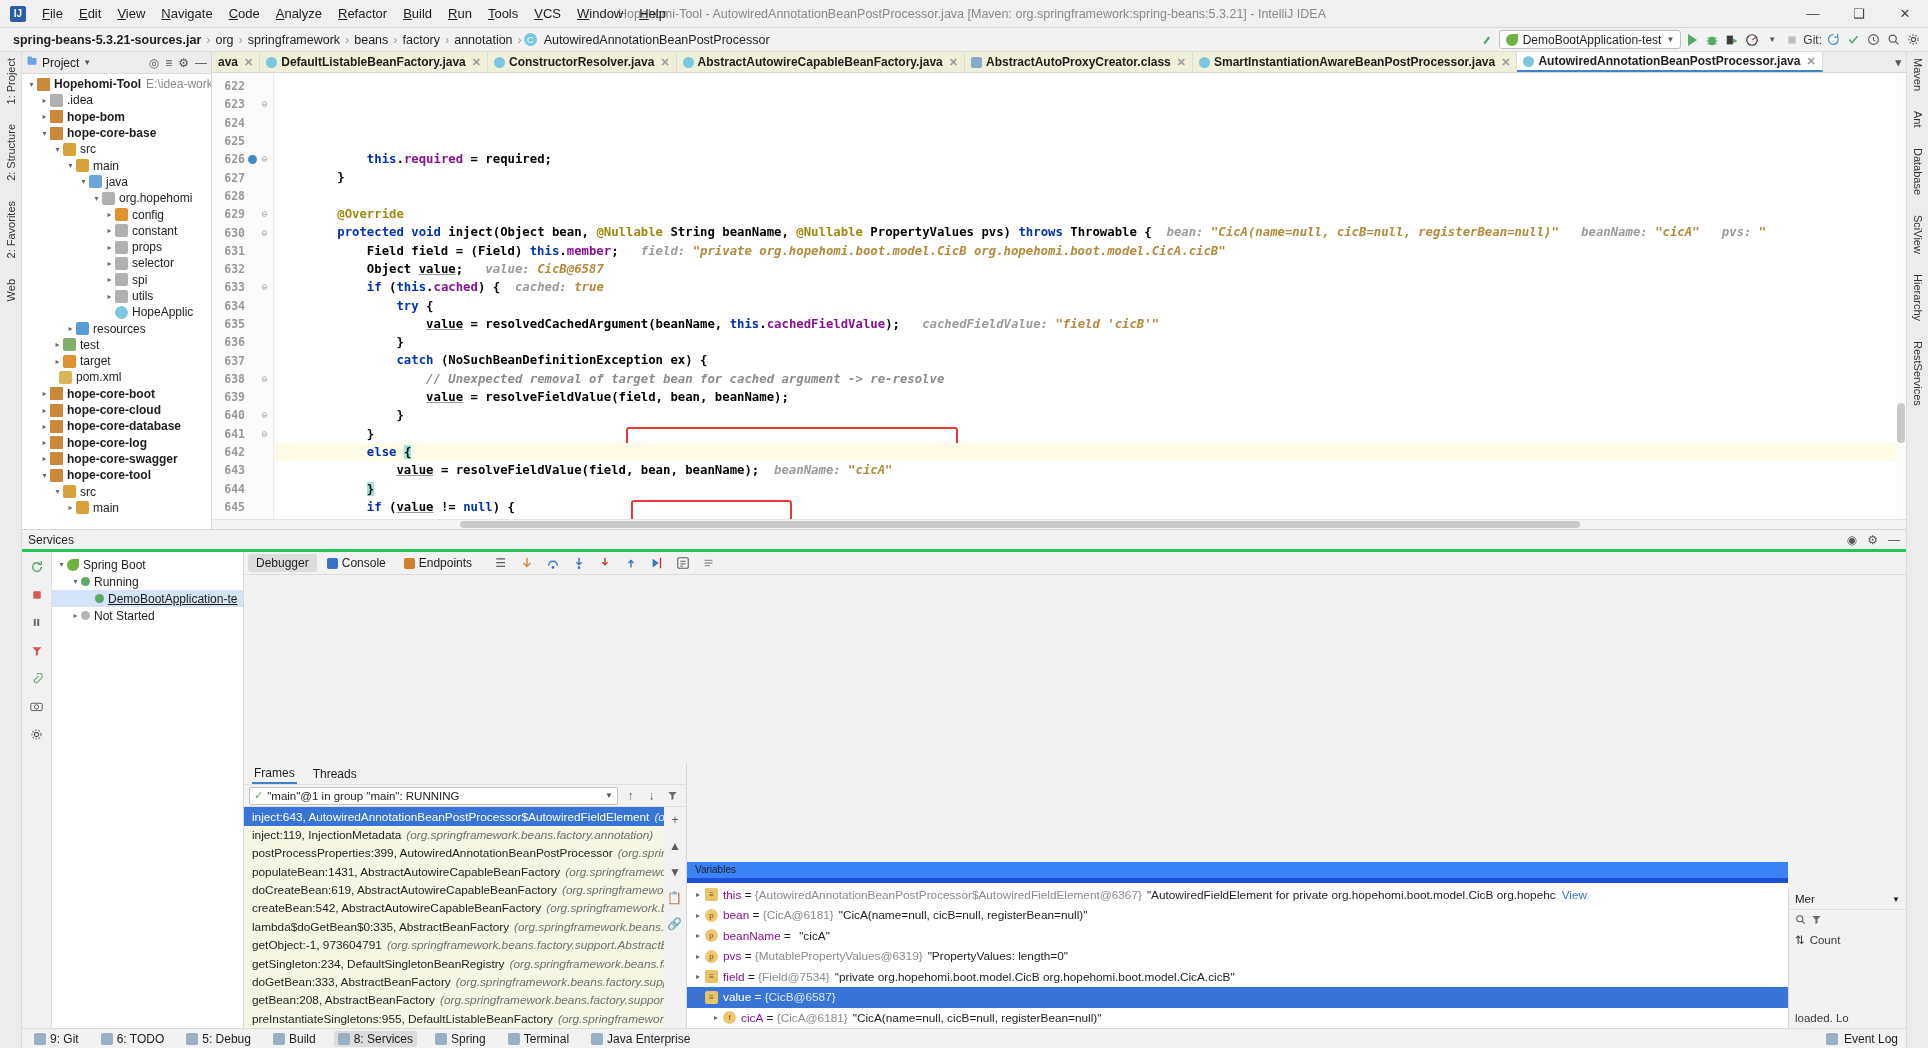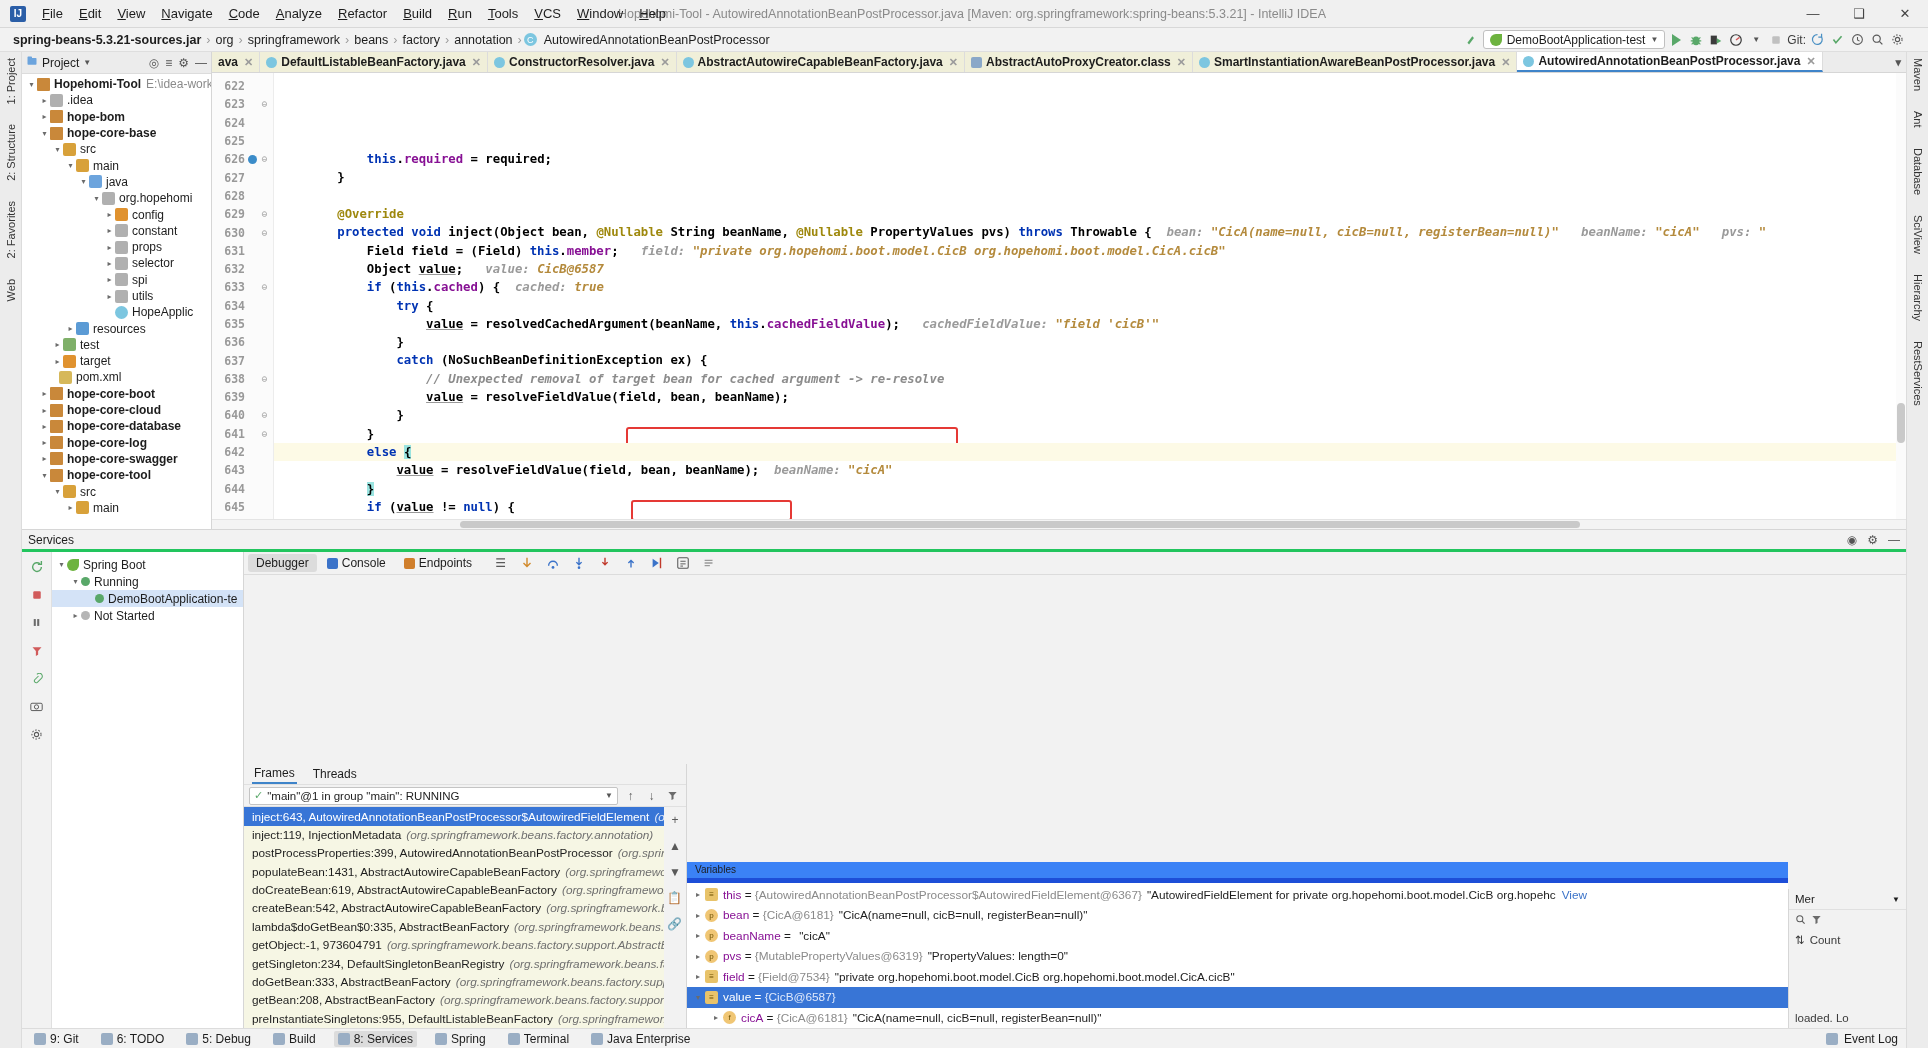--- a/index.html
+++ b/index.html
@@ -38,21 +38,21 @@
     display:flex; align-items:center; padding-left:10px; font-size:12.5px; position:relative;
   }
   .crumb{ color:#1d1d1d; padding:0 3px; }
   .crumb.bold{ font-weight:bold; }
   .crumb-sep{ color:#9a9a9a; padding:0 2px; }
   .cls-badge{
     display:inline-flex;align-items:center;justify-content:center;
     width:13px;height:13px;border-radius:50%;background:#7cc6e0;color:#fff;
     font-size:9px;margin-right:4px;
   }
-  #navbar-right{ margin-left:auto; display:flex; align-items:center; gap:2px; padding-right:22px; }
+  #navbar-right{ margin-left:auto; display:flex; align-items:center; gap:2px; padding-right:6px; }
   .runcfg{
     display:flex;align-items:center;gap:5px;border:1px solid #c0c0c0;border-radius:3px;
     background:#fff;height:19px;padding:0 6px;font-size:12px;
   }
   .sb-leaf{ width:12px;height:12px;border-radius:50% 0 50% 50%;background:#6db33f; }
   .ticon{ width:18px;height:18px;display:flex;align-items:center;justify-content:center;font-size:12px;color:#555; }
   .tri-run{ width:0;height:0;border-left:9px solid #59a869;border-top:6px solid transparent;border-bottom:6px solid transparent;}
   .git-label{ font-size:12px;color:#3c3c3c; }
 
   
@@ -156,21 +156,21 @@
   }
   #svc-head-right{ margin-left:auto; display:flex; gap:10px; color:#555; font-size:12px; }
   #svc-body{ flex:1; display:flex; min-height:0; }
   #svc-left-tools{
     width:30px; background:#f2f2f2; border-right:1px solid #e0e0e0;
     display:flex; flex-direction:column; align-items:center; padding-top:6px; gap:11px;
   }
   .sicon{ width:17px;height:17px;display:flex;align-items:center;justify-content:center;font-size:12px;color:#5a5a5a;}
   #svc-tree{ width:192px; background:#fff; border-right:1px solid #d6d6d6; font-size:12px; padding-top:4px;}
   .snode{ height:17px; display:flex; align-items:center; white-space:nowrap; padding-left:4px;}
-  .snode.sel{ background:#d4e3f7; }
+  .snode.sel{ background:#d4e3f7;text-decoration:underline; }
   .dot-green{ width:9px;height:9px;border-radius:50%;background:#59a869;margin-right:4px;flex:none;}
   .dot-gray{ width:9px;height:9px;border-radius:50%;background:#b5b5b5;margin-right:4px;flex:none;}
   .sb-ico{ width:12px;height:12px;border-radius:50% 0 50% 50%;background:#6db33f;margin-right:4px;flex:none;}
 
   #dbg{ flex:1; display:flex; flex-direction:column; min-width:0; background:#f2f2f2;}
   #dbg-tabs{
     height:23px; display:flex; align-items:center; gap:2px; padding:0 4px;
     border-bottom:1px solid #dcdcdc; font-size:12px;
   }
   .dtab{ display:flex;align-items:center;gap:4px;padding:2px 8px;border-radius:3px;color:#1d1d1d;}

